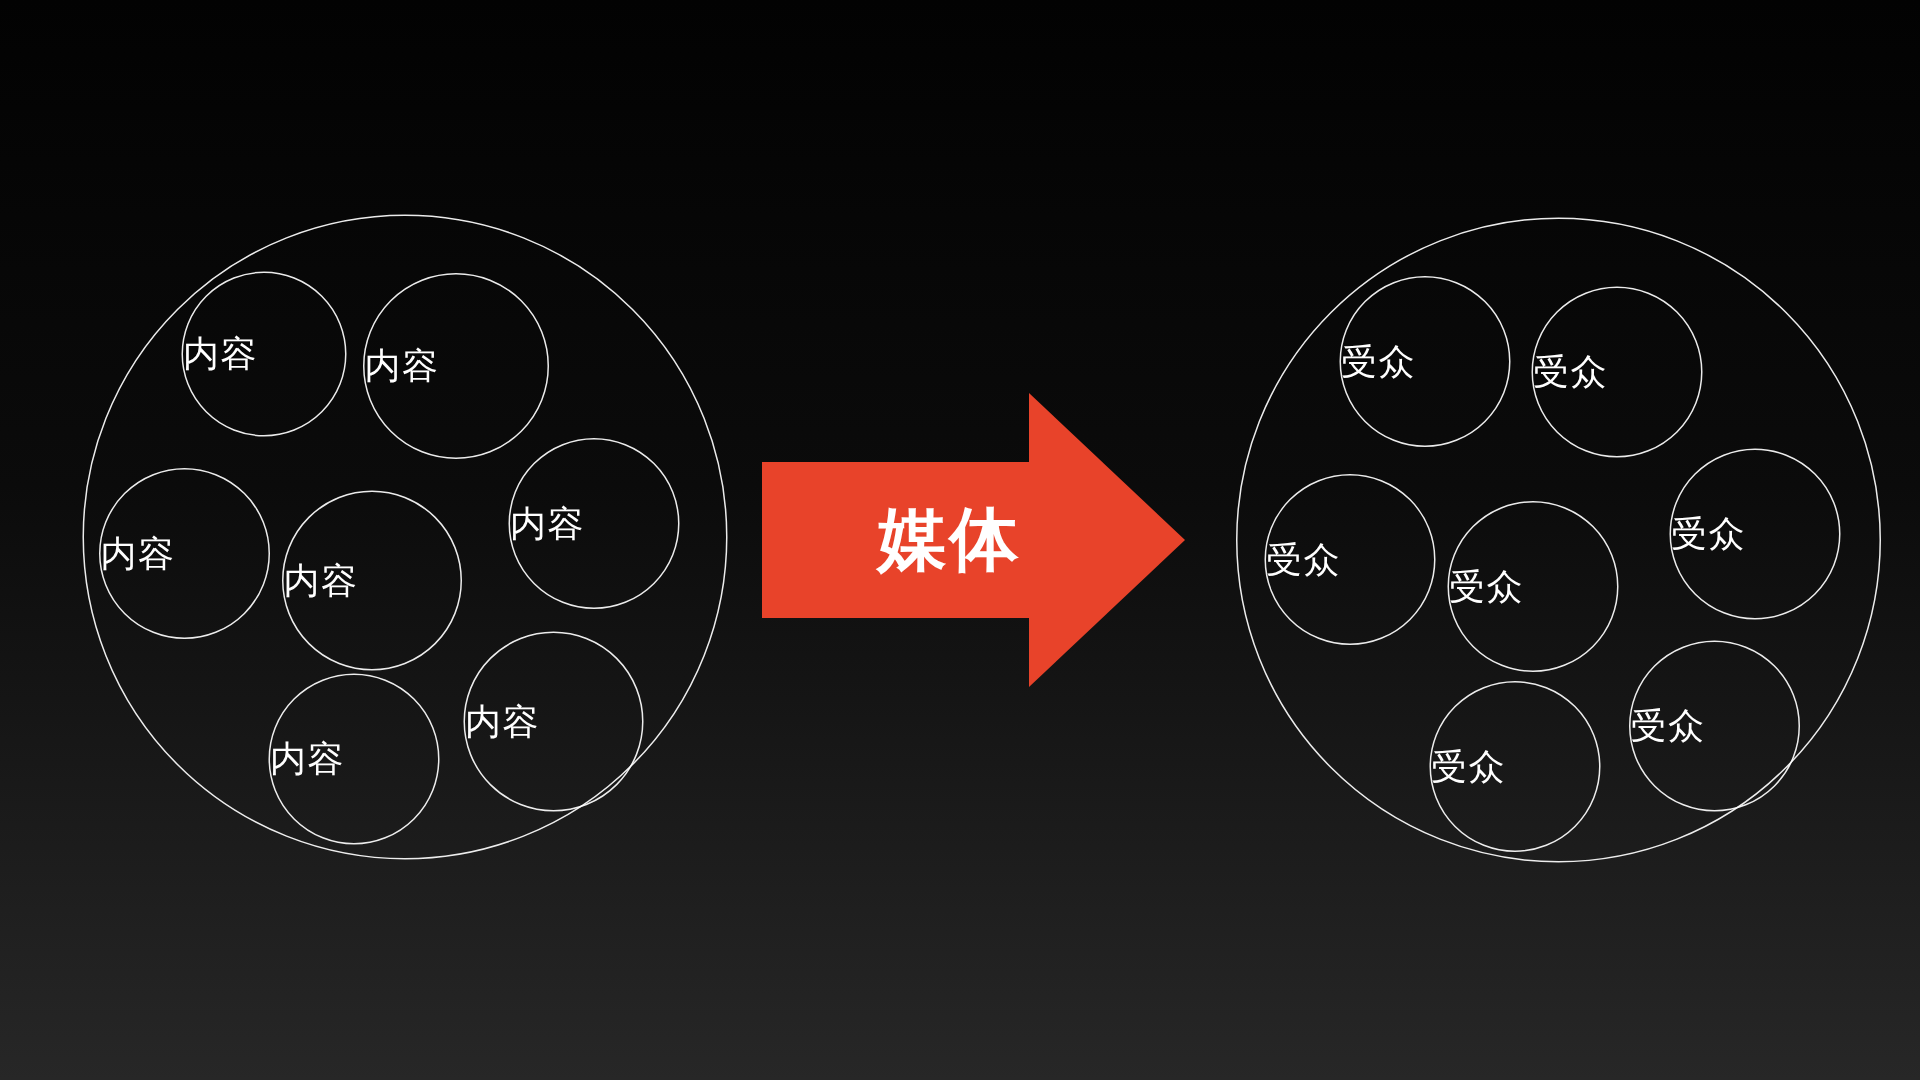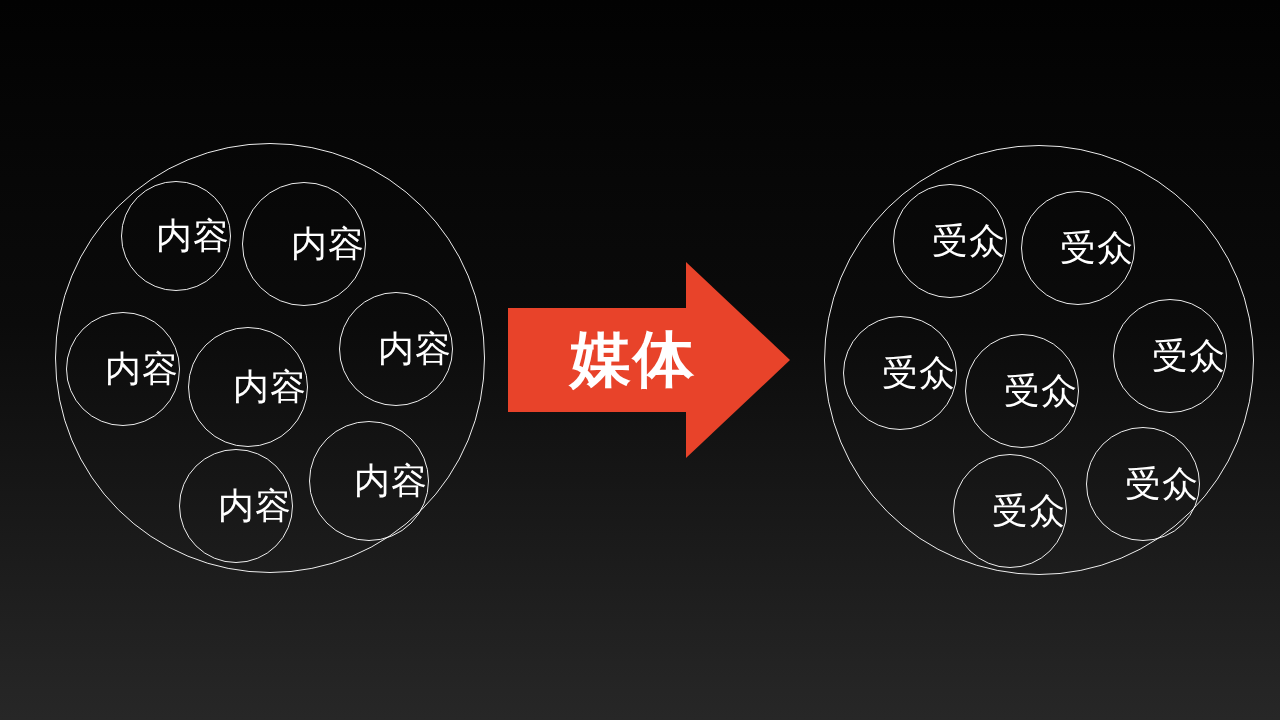--- a/index.html
+++ b/index.html
@@ -26,23 +26,23 @@
   }
   .big-left  { left: 55px;  top: 143px; }
   .big-right { left: 824px; top: 145px; }
   .sc {
     position: absolute;
     border: 1.5px solid rgba(255,255,255,0.92);
     border-radius: 50%;
     box-sizing: border-box;
     display: flex;
     align-items: center;
-    justify-content: flex-end;
+    justify-content: flex-start;
     color: #ffffff;
-    font-size: 36px;
+    font-size: 24px;
     letter-spacing: 1px;
     white-space: nowrap;
   }
   
   .L0 { left: 65px;  top: 37px;  width: 110px; height: 110px; }
   .L1 { left: 186px; top: 38px;  width: 124px; height: 124px; }
   .L2 { left: 283px; top: 148px; width: 114px; height: 114px; }
   .L3 { left: 10px;  top: 168px; width: 114px; height: 114px; }
   .L4 { left: 132px; top: 183px; width: 120px; height: 120px; }
   .L5 { left: 253px; top: 277px; width: 120px; height: 120px; }
@@ -77,21 +77,21 @@
   .arrow-label {
     position: absolute;
     left: 508px;
     top: 308px;
     width: 250px;
     height: 104px;
     display: flex;
     align-items: center;
     justify-content: center;
     color: #ffffff;
-    font-size: 61px;
+    font-size: 46px;
     font-weight: 700;
     letter-spacing: 2px;
     white-space: nowrap;
   }
 </style>
 </head>
 <body>
 
 <div class="stage">
 

